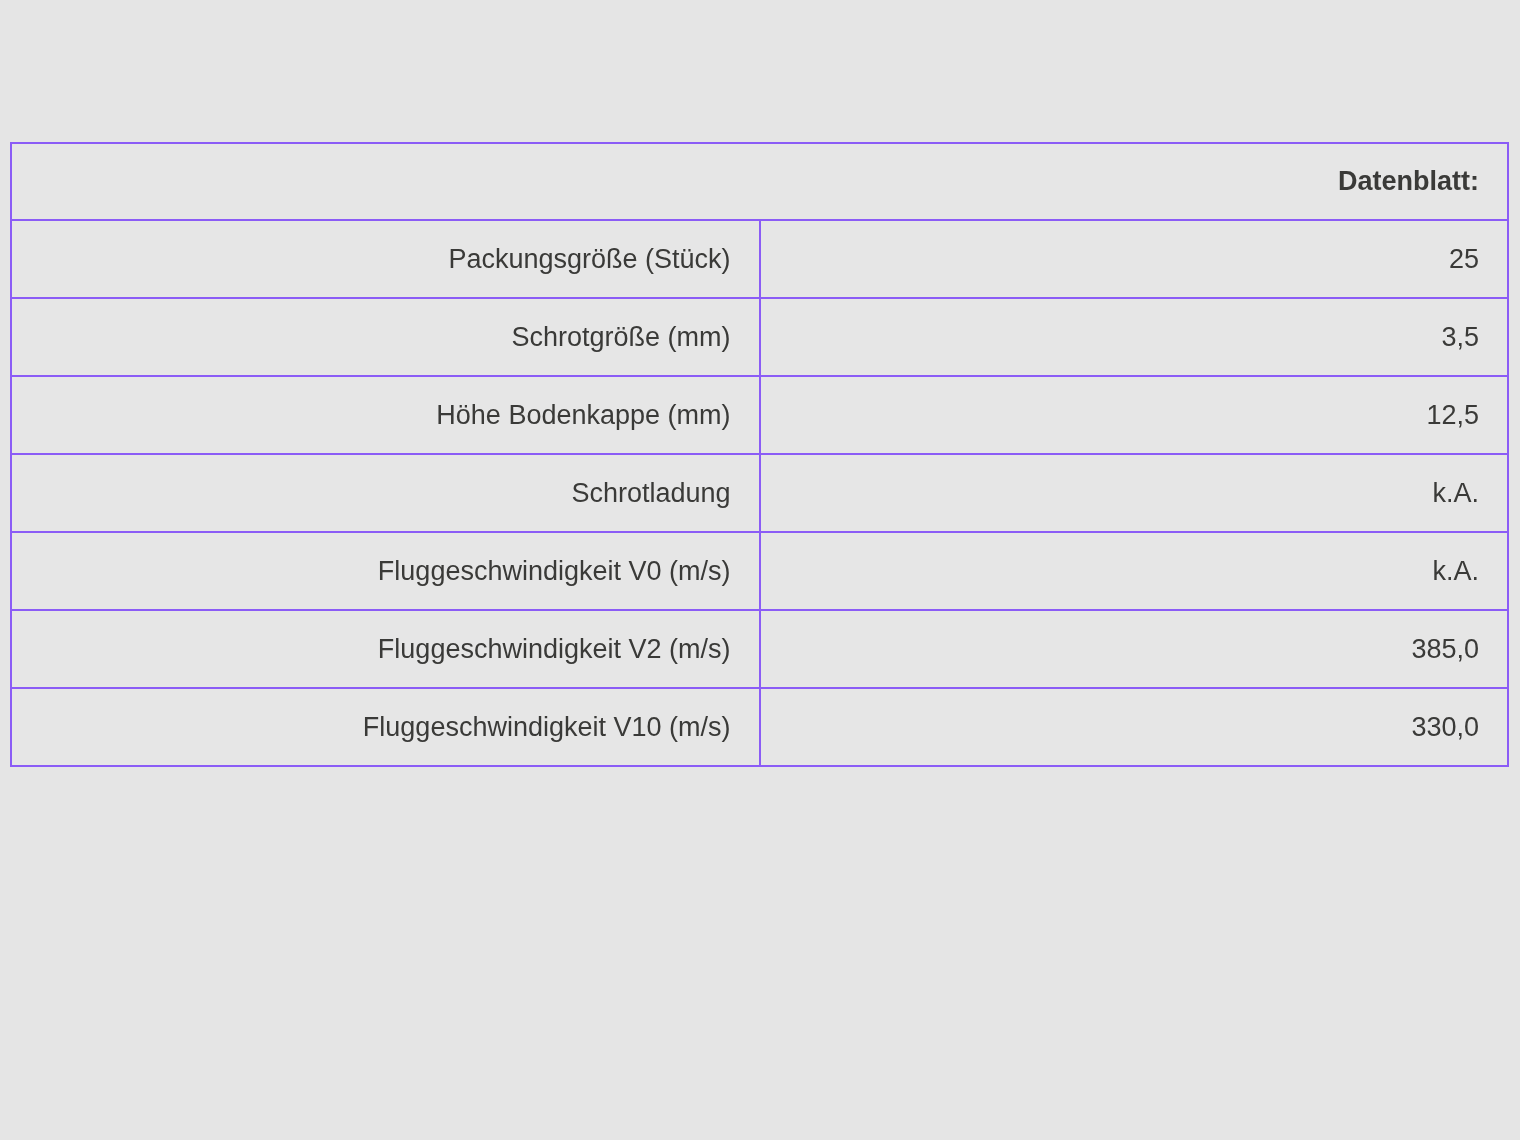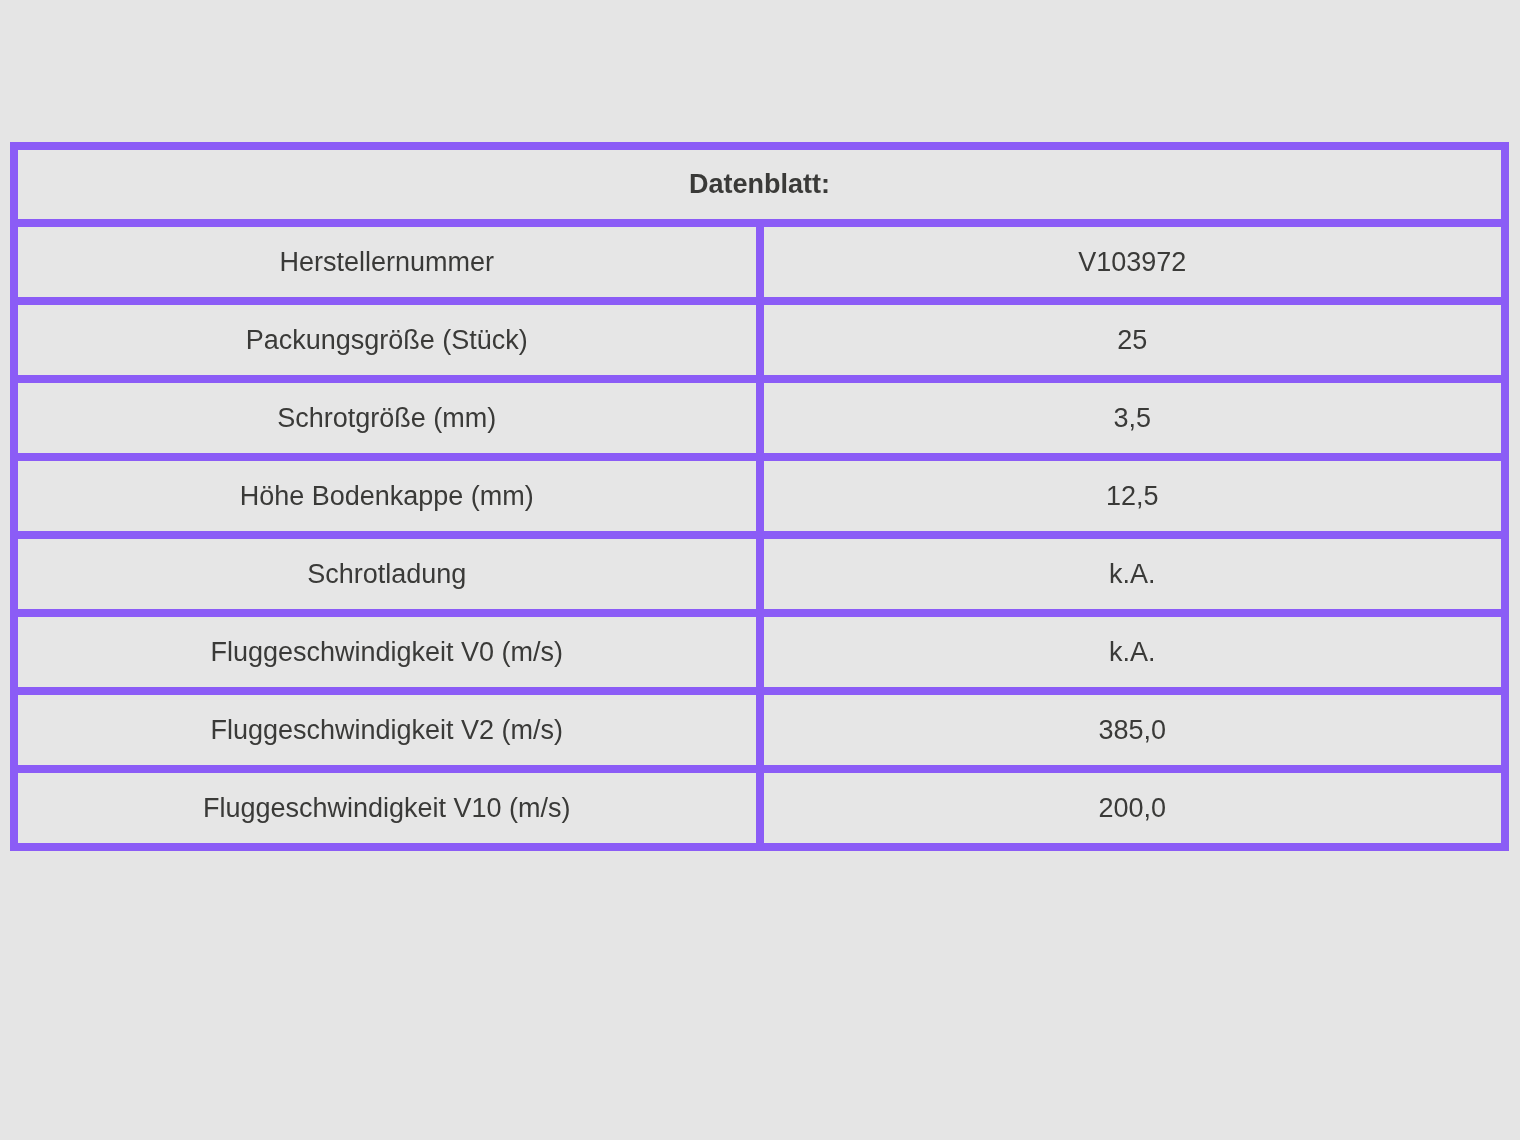--- a/index.html
+++ b/index.html
@@ -22,29 +22,29 @@
     width: 1499px;
   }
   table.datasheet {
     width: 100%;
     border-collapse: collapse;
     table-layout: fixed;
     background: #e6e6e6;
   }
   table.datasheet th,
   table.datasheet td {
-    border: 8px solid #8b5cf6;
+    border: 2px solid #8b5cf6;
     height: 78px;
     box-sizing: border-box;
-    padding: 0 12px;
+    padding: 0 28px;
     vertical-align: middle;
     font-size: 27px;
     line-height: 1.2;
     color: #3a3a38;
-    text-align: center;
+    text-align: right;
     font-weight: 400;
     white-space: nowrap;
     overflow: hidden;
   }
   table.datasheet th {
     font-weight: 700;
     height: 77px;
   }
   table.datasheet col.label-col  { width: 50%; }
   table.datasheet col.value-col  { width: 50%; }
@@ -59,24 +59,20 @@
         <col class="label-col">
         <col class="value-col">
       </colgroup>
       <thead>
         <tr>
           <th colspan="2">Datenblatt:</th>
         </tr>
       </thead>
       <tbody>
         <tr>
-          <td>Herstellernummer</td>
-          <td>V103972</td>
-        </tr>
-        <tr>
           <td>Packungsgröße (Stück)</td>
           <td>25</td>
         </tr>
         <tr>
           <td>Schrotgröße (mm)</td>
           <td>3,5</td>
         </tr>
         <tr>
           <td>Höhe Bodenkappe (mm)</td>
           <td>12,5</td>
@@ -88,18 +84,18 @@
         <tr>
           <td>Fluggeschwindigkeit V0 (m/s)</td>
           <td>k.A.</td>
         </tr>
         <tr>
           <td>Fluggeschwindigkeit V2 (m/s)</td>
           <td>385,0</td>
         </tr>
         <tr>
           <td>Fluggeschwindigkeit V10 (m/s)</td>
-          <td>200,0</td>
+          <td>330,0</td>
         </tr>
       </tbody>
     </table>
   </div>
 </div>
 
 </body></html>

